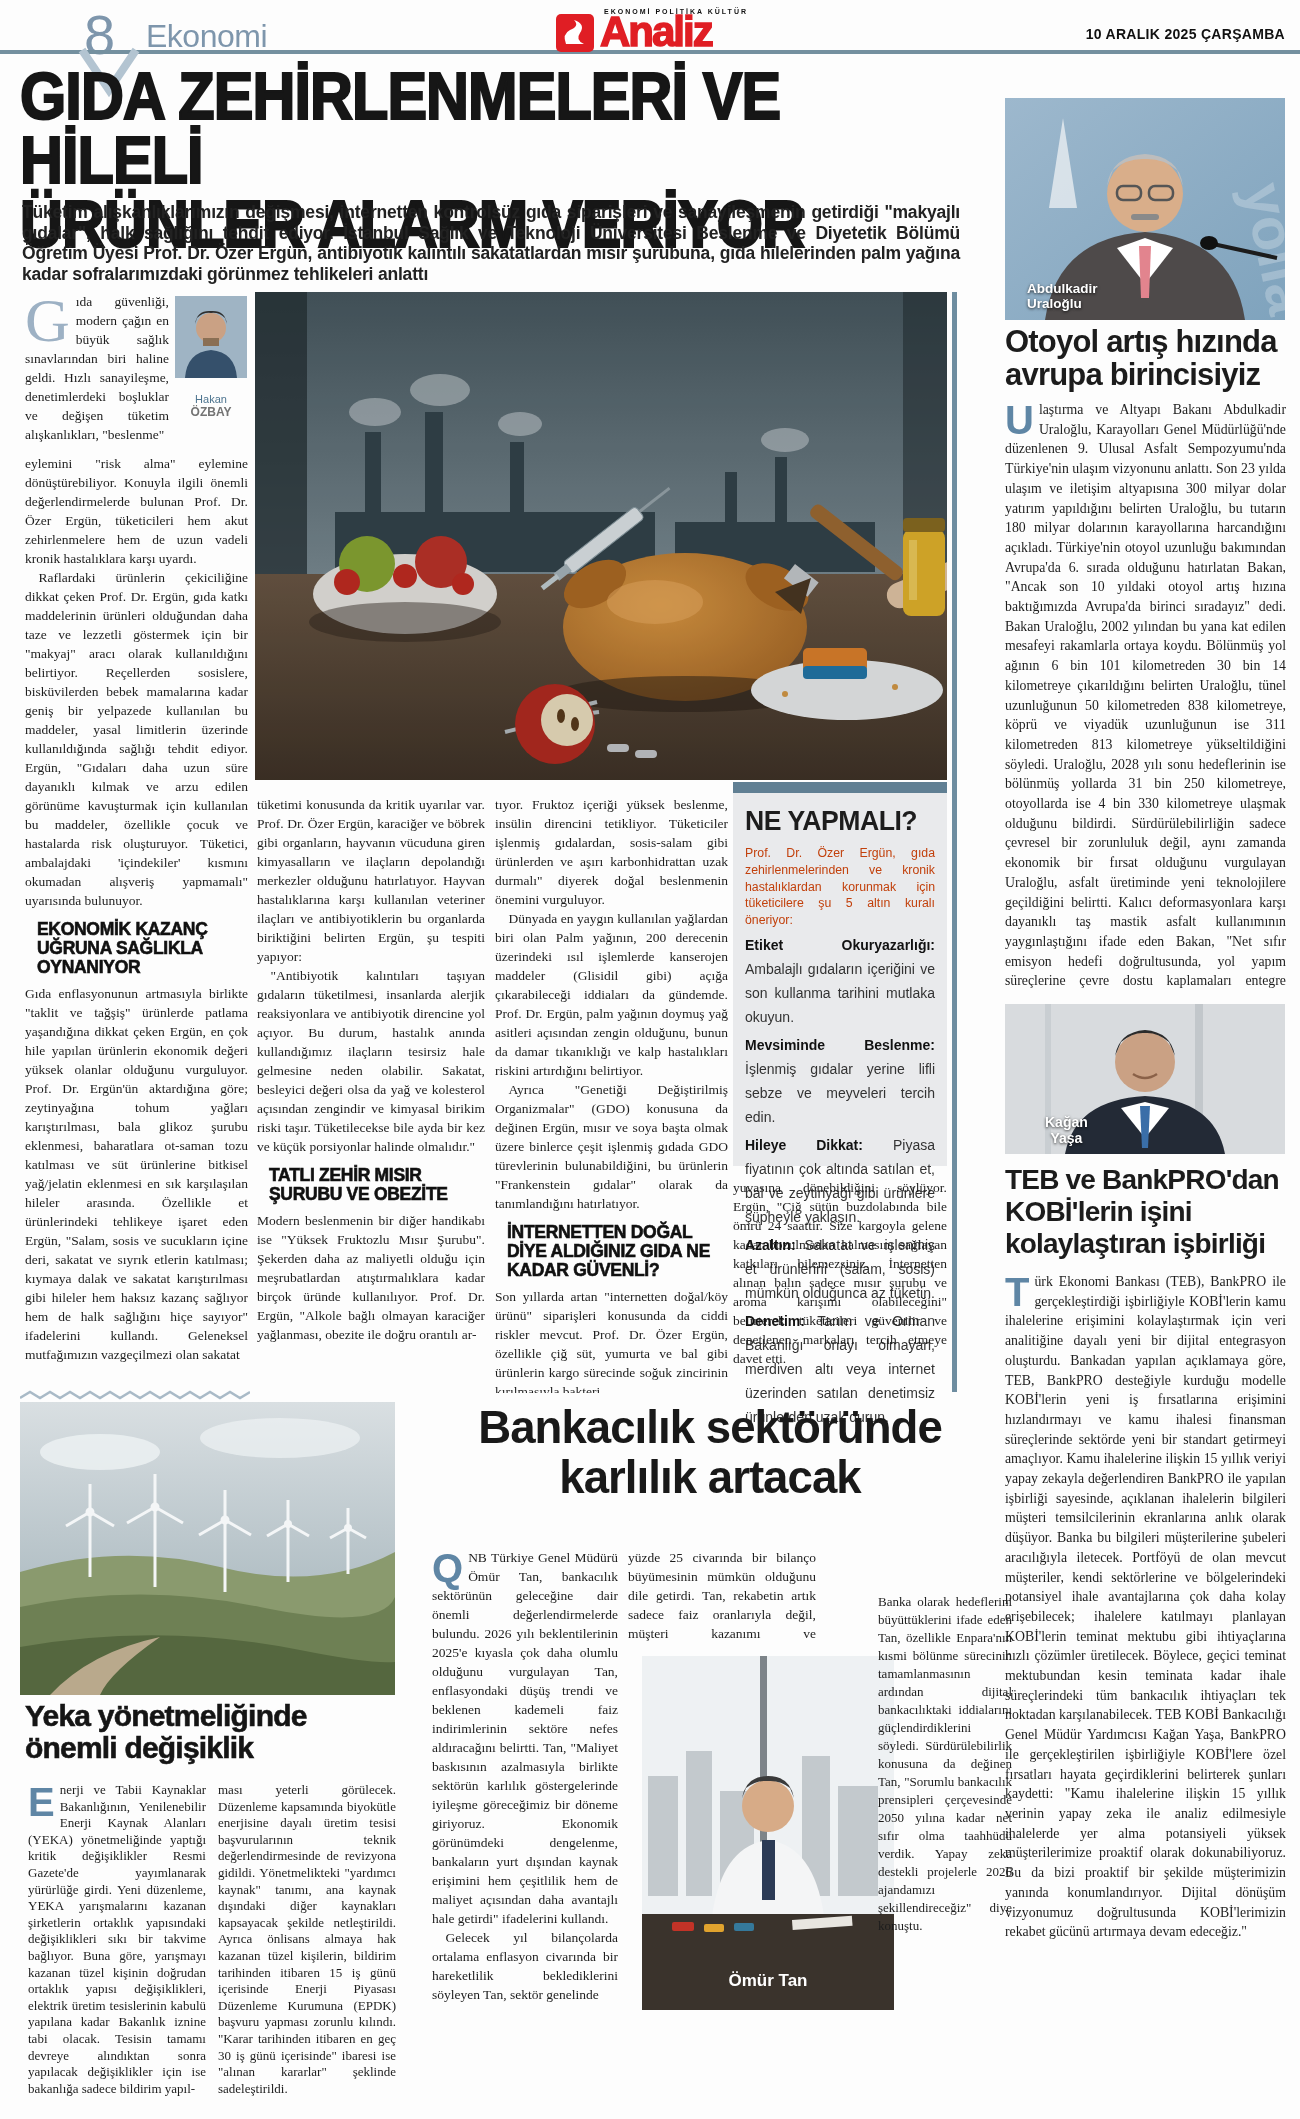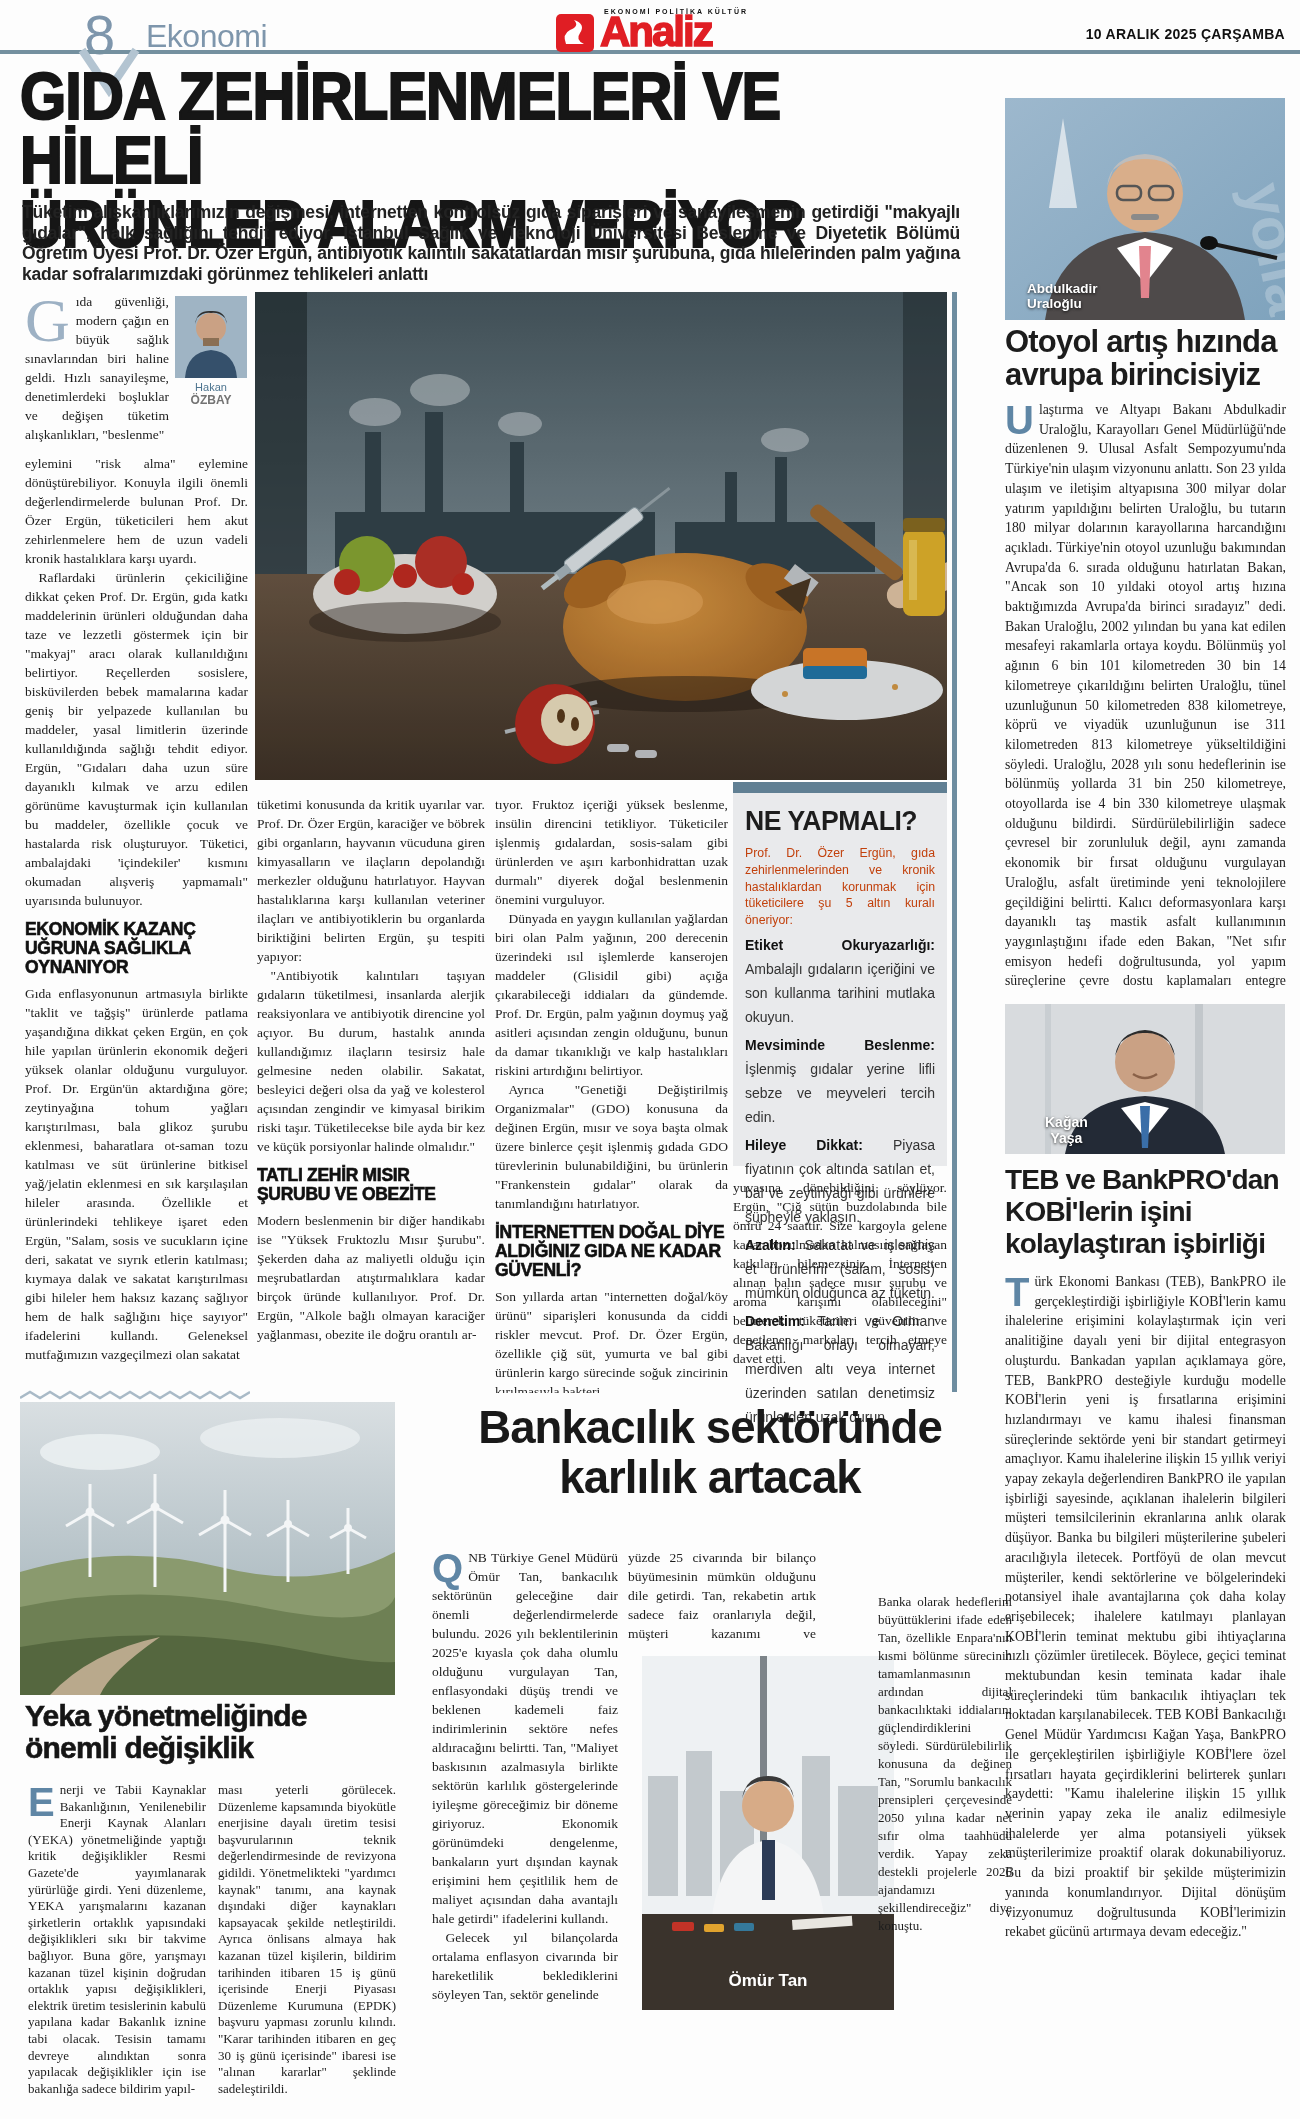--- a/index.html
+++ b/index.html
@@ -26,24 +26,24 @@
   .vbar{left:952px;top:292px;width:5px;height:1100px;background:#6e8da0;}
   .serif{font-family:"Liberation Serif",serif;color:#1d1d1d;text-align:justify;}
   .flow{white-space:pre-line;}
   .body14{font-size:13.5px;line-height:19px;}
   .body13{font-size:13px;line-height:16.6px;}
   .body-r{font-size:13.8px;line-height:19.7px;}
   .dcap-g{float:left;font-size:62px;line-height:.8;color:#9db1c4;margin:4px 6px 0 0;font-weight:400;}
   .dcap{float:left;font-size:40px;line-height:.78;color:#5f86a5;margin:5px 5px 0 0;font-weight:700;
         font-family:"Liberation Sans",sans-serif;}
   .subhead{font-family:"Liberation Sans",sans-serif;font-weight:700;font-size:17.5px;line-height:1.08;
-           color:#111;margin:10px 0 7px;letter-spacing:-.3px;text-align:left;white-space:normal;
+           color:#111;margin:10px 12px 7px;letter-spacing:-.3px;text-align:left;white-space:normal;
            -webkit-text-stroke:.6px #111;}
   .author-box{left:175px;top:296px;width:72px;text-align:center;}
-  .author-first{font-size:11px;color:#4d748f;margin-top:3px;}
+  .author-first{font-size:11px;color:#4d748f;margin-top:15px;}
   .author-last{font-size:12px;font-weight:700;color:#737373;}
   
   .nebox{left:733px;top:782px;width:214px;height:384px;background:#e9eaec;}
   .nebox-bar{height:11px;background:#607f93;}
   .nebox-inner{padding:8px 12px;}
   .nebox-title{font-size:28px;font-weight:700;color:#1d1d1d;letter-spacing:-.5px;margin:4px 0 8px;
                transform:scaleX(.95);transform-origin:left;}
   .nebox-text{font-size:12.3px;line-height:16.8px;color:#c2410c;text-align:justify;}
   .nebox-rule{margin-top:4px;font-size:14px;line-height:24px;color:#333;text-align:justify;}
   .nebox-label{font-weight:700;color:#111;}

